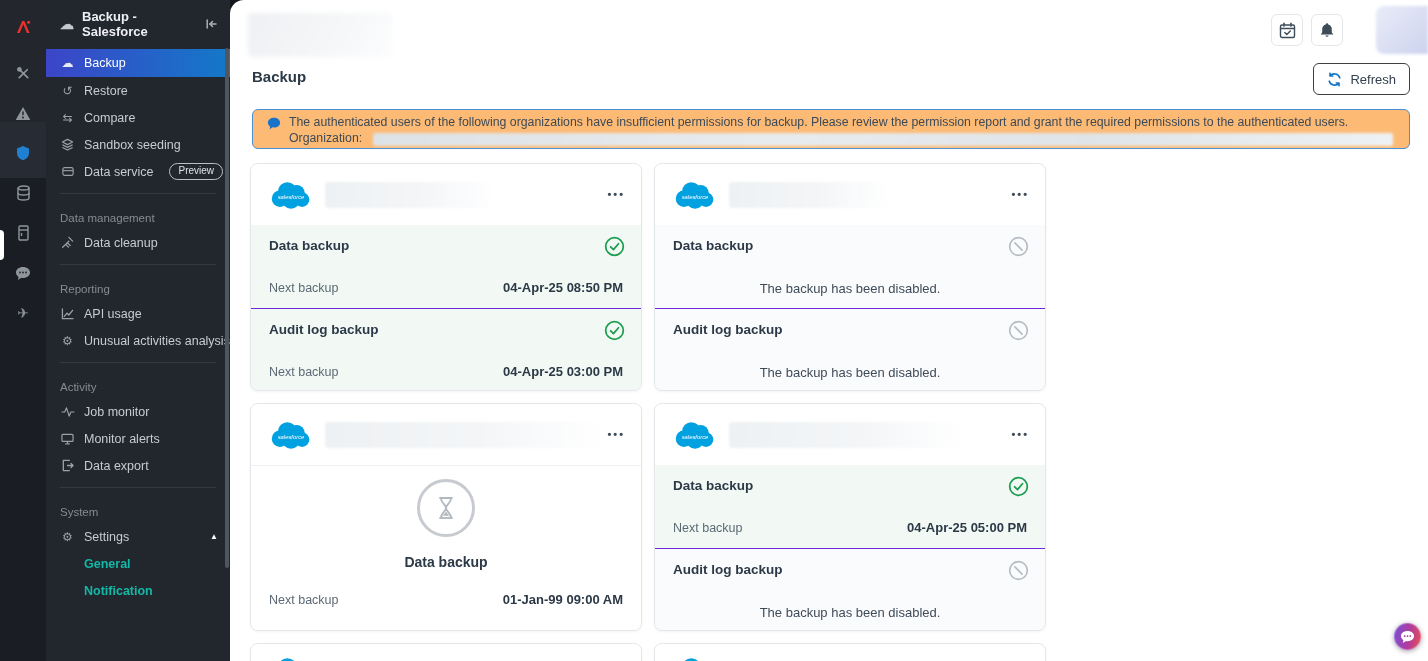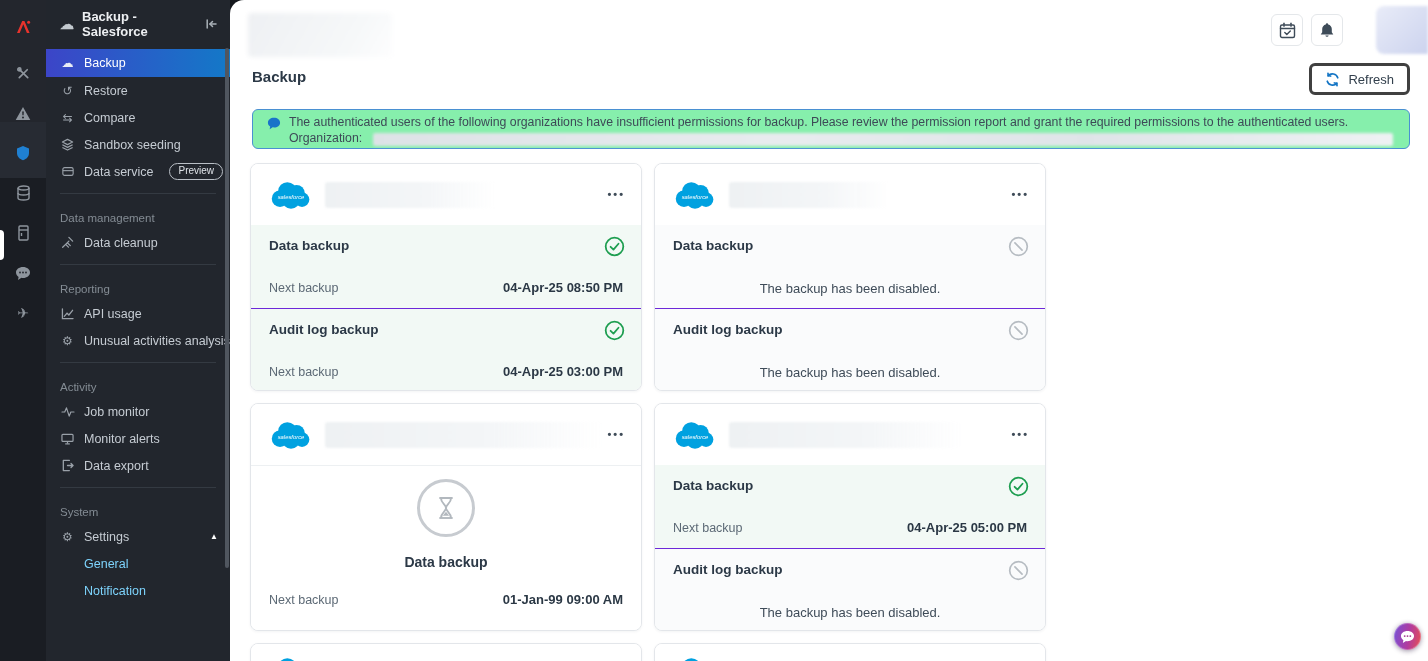--- a/index.html
+++ b/index.html
@@ -19,35 +19,35 @@
   .sb-header { display:flex; align-items:center; gap:8px; height:40px; padding:8px 12px 0 14px; color:#edeff2; font-size:13px; font-weight:bold; }
   .sb-header .hd-cloud { color:#c3c9cf; font-size:14px; }
   .sb-header .hd-collapse { margin-left:auto; color:#aab1b8; cursor:pointer; display:flex; }
   .nav { position:absolute; top:49px; left:0; right:0; }
   .srow { height:27px; display:flex; align-items:center; padding:0 12px 0 14px; gap:9px; color:#c6ccd3; font-size:12.5px; cursor:pointer; white-space:nowrap; }
   .srow .ic { width:15px; display:inline-flex; justify-content:center; align-items:center; color:#9aa1a9; font-size:12px; flex:none; }
   .srow.active { height:28px; color:#fff; background:linear-gradient(90deg,#3c45c8 0%,#1379c8 100%); }
   .srow.active .ic { color:#e8ecf5; }
   .shead { height:27px; display:flex; align-items:flex-end; padding:0 14px 5px 14px; color:#848c94; font-size:11.5px; }
   .sdiv { border-top:1px solid #343a42; margin:8px 14px; }
-  .ssub { height:27px; display:flex; align-items:center; padding-left:38px; color:#7dd3fc; font-size:12.5px; cursor:pointer; }
+  .ssub { height:27px; display:flex; align-items:center; padding-left:38px; color:#14b8a6; font-size:12.5px; cursor:pointer;font-weight:bold; }
   .badge-pill { margin-left:7px; border:1px solid #b9bfc6; color:#dfe3e8; font-size:10px; line-height:1; padding:2px 8px 3px; border-radius:9px; }
   .caret { margin-left:auto; color:#fff; font-size:8px; }
   .sb-scrollbar { position:absolute; right:1px; top:48px; width:4px; height:520px; background:#50565f; border-radius:2px; }
 
   
   .main { position:absolute; left:230px; top:0; width:1198px; height:661px; background:#ffffff; border-top-left-radius:14px; overflow:hidden; z-index:3; }
   .blur-box { filter:blur(2px); border-radius:4px; }
   .top-logo-redact { position:absolute; left:18px; top:13px; width:144px; height:44px; background:linear-gradient(120deg,#eef0f3 0%,#f6f8f9 70%,#fdfdfe 100%); }
   .iconbtn { position:absolute; top:14px; width:32px; height:32px; border:1px solid #e4e7ea; border-radius:6px; background:#fff; display:flex; align-items:center; justify-content:center; color:#3e4b58; cursor:pointer; }
   .avatar-redact { position:absolute; right:0; top:6px; width:52px; height:48px; background:linear-gradient(135deg,#e9ecf8 0%,#ccd3ee 100%); border-radius:8px 0 0 8px; filter:blur(1.5px); }
   .page-title { position:absolute; left:22px; top:68px; font-size:15px; font-weight:bold; color:#2c3947; }
-  .refresh-btn { position:absolute; right:18px; top:63px; height:32px; padding:0 13px; border:3px solid #404040; border-radius:6px; background:#fff; display:flex; align-items:center; gap:8px; font-size:13px; color:#33404d; cursor:pointer; }
-
-  .banner { position:absolute; left:22px; top:109px; width:1158px; height:40px; background:#86efac; border:1px solid #4a90d2; border-radius:6px; }
+  .refresh-btn { position:absolute; right:18px; top:63px; height:32px; padding:0 13px; border:1px solid #404040; border-radius:6px; background:#fff; display:flex; align-items:center; gap:8px; font-size:13px; color:#33404d; cursor:pointer; }
+
+  .banner { position:absolute; left:22px; top:109px; width:1158px; height:40px; background:#fdba74; border:1px solid #4a90d2; border-radius:6px; }
   .banner-icon { position:absolute; left:14px; top:7px; color:#1a73c9; display:flex; }
   .banner-line1 { position:absolute; left:36px; top:5px; right:12px; font-size:12.3px; color:#3d4a57; white-space:nowrap; overflow:hidden; }
   .banner-line2 { position:absolute; left:36px; top:21px; font-size:12.3px; color:#3d4a57; }
   .banner-redact { position:absolute; left:120px; top:23px; width:1020px; height:13px; background:linear-gradient(90deg,#dde2e6,#e8ebee 40%,#dfe4e8 70%,#eef1f3); border-radius:2px; filter:blur(1.5px); }
 
   
   .cards { position:absolute; left:20px; top:163px; width:1160px; }
   .card { position:absolute; width:392px; height:228px; background:#fff; border:1px solid #e3e6ea; border-radius:8px; box-shadow:0 1px 3px rgba(20,40,60,.05); overflow:hidden; }
   .card-header { position:relative; height:61px; display:flex; align-items:center; padding:0 16px 0 18px; background:#fff; }
   .sf-logo { width:44px; height:30px; flex:none; }

